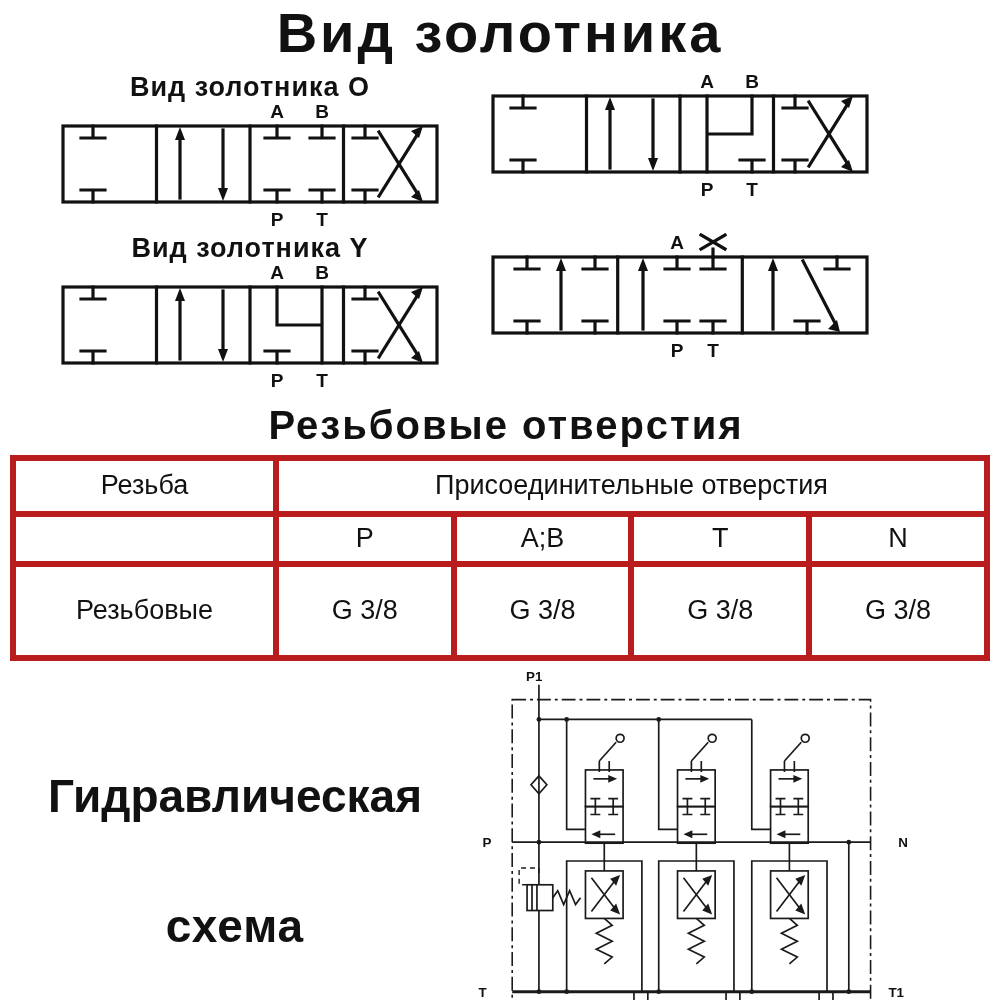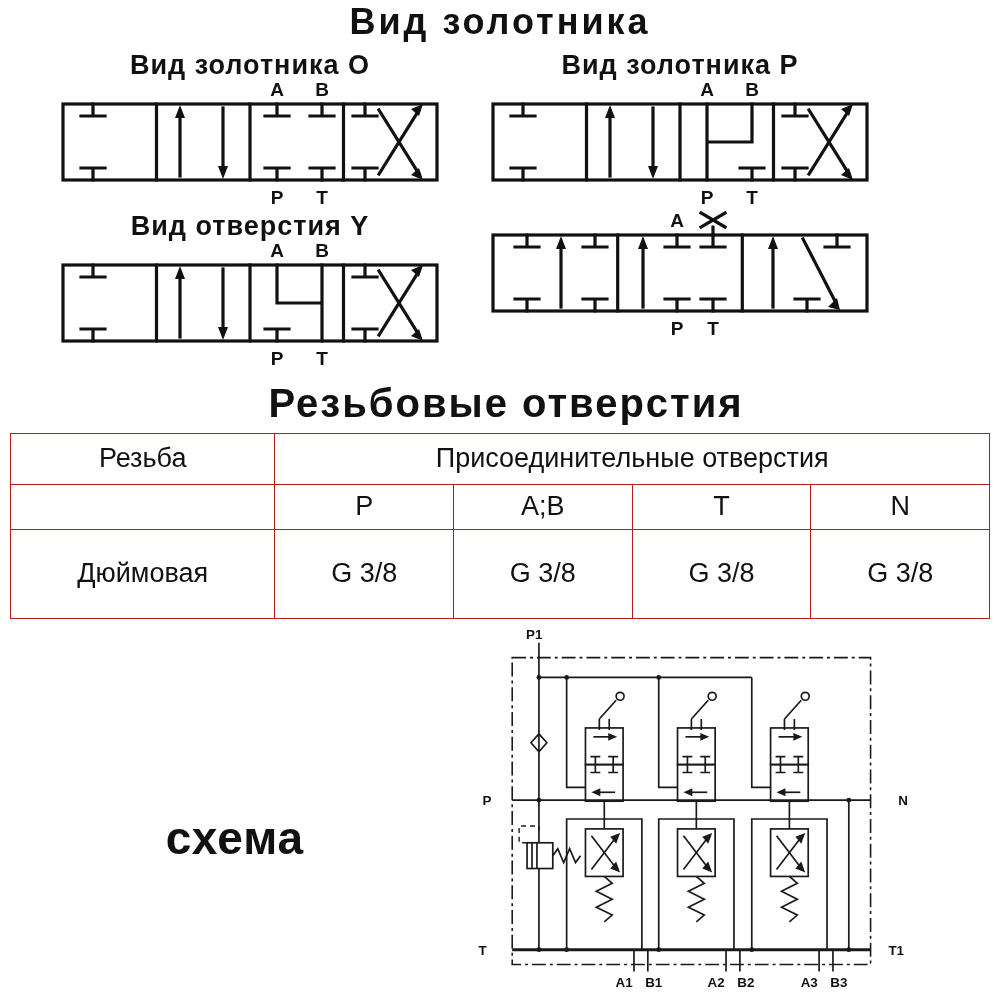--- a/index.html
+++ b/index.html
@@ -1,32 +1,32 @@
 <!DOCTYPE html>
 <html><head>
 <meta charset="utf-8">
 <style>
   html,body{margin:0;padding:0;background:#fff;}
   .page{width:1000px;height:1000px;overflow:hidden;background:#fff;color:#111;
         font-family:"Liberation Sans",sans-serif;position:relative;}
-  .main-title{text-align:center;font-size:36px;font-weight:bold;letter-spacing:3px;
+  .main-title{text-align:center;font-size:56px;font-weight:bold;letter-spacing:3px;
               margin:2px 0 0 0;line-height:1.1;}
   .section-title{text-align:center;font-size:40px;font-weight:bold;letter-spacing:2px;
               margin:10px 0 8px 0;line-height:1.1;padding-left:12px;}
   .spool-grid{display:grid;grid-template-columns:1fr 1fr;row-gap:1px;margin-top:8px;}
   .spool-cell{display:flex;flex-direction:column;align-items:center;}
   .spool-cell.right{transform:translateX(-70px);}
   .spool-label{font-size:27px;font-weight:bold;letter-spacing:1px;height:30px;line-height:30px;}
   svg.valve{width:390px;height:130px;display:block;}
   svg.valve .ln{stroke:#111;stroke-width:3.2;fill:none;stroke-linecap:square;}
   svg.valve .ar{fill:#111;stroke:none;}
   svg.valve text{fill:#111;font-family:"Liberation Sans",sans-serif;font-size:19px;
                  font-weight:bold;text-anchor:middle;}
   table.threads{border-collapse:collapse;width:980px;margin:4px 10px 0 10px;table-layout:fixed;}
-  table.threads td{border:1px solid #b91c1c;text-align:center;font-size:27px;padding:0;}
+  table.threads td{border:6px solid #b91c1c;text-align:center;font-size:27px;padding:0;}
   .r1 td{height:50px;}
   .r2 td{height:44px;}
   .r3 td{height:88px;}
   .bottom{display:flex;margin-top:4px;}
   .schematic-title{width:470px;text-align:center;font-size:46px;font-weight:bold;
                    padding-top:108px;line-height:1;}
   .schematic-title .line2{margin-top:84px;letter-spacing:1px;}
   svg.schem{width:520px;height:396px;display:block;}
   svg.schem .ln{stroke:#1a1a1a;stroke-width:1.7;fill:none;stroke-linecap:butt;}
   svg.schem .thick{stroke:#1a1a1a;stroke-width:3;fill:none;}
@@ -67,21 +67,20 @@
             <polygon class="ar" points="368,24 356,29 364,36"></polygon>
           <line class="ln" x1="324" y1="30" x2="364" y2="94"></line>
             <polygon class="ar" points="368,100 356,95 364,88"></polygon>
         </g>
         <text x="222" y="124">P</text>
         <text x="267" y="124">T</text>
       </svg>
     </div>
 
     <div class="spool-cell right">
-      <div class="spool-label">Вид золотника P</div>
       <svg class="valve" viewBox="0 0 390 130">
         <text x="222" y="16">A</text>
         <text x="267" y="16">B</text>
         <rect class="ln" x="8" y="24" width="374" height="76"></rect>
         <path class="ln" d="M101.5 24 V100 M195 24 V100 M288.5 24 V100"></path>
         <path class="ln" d="M38 24 v12 M26 36 h24 M38 100 v-12 M26 88 h24"></path>
         <g>
           <line class="ln" x1="125" y1="96" x2="125" y2="36"></line>
             <polygon class="ar" points="125,25 120,38 130,38"></polygon>
           <line class="ln" x1="168" y1="28" x2="168" y2="88"></line>
@@ -97,21 +96,21 @@
             <polygon class="ar" points="368,24 356,29 364,36"></polygon>
           <line class="ln" x1="324" y1="30" x2="364" y2="94"></line>
             <polygon class="ar" points="368,100 356,95 364,88"></polygon>
         </g>
         <text x="222" y="124">P</text>
         <text x="267" y="124">T</text>
       </svg>
     </div>
 
     <div class="spool-cell">
-      <div class="spool-label">Вид отверстия Y</div>
+      <div class="spool-label">Вид золотника Y</div>
       <svg class="valve" viewBox="0 0 390 130">
         <text x="222" y="16">A</text>
         <text x="267" y="16">B</text>
         <rect class="ln" x="8" y="24" width="374" height="76"></rect>
         <path class="ln" d="M101.5 24 V100 M195 24 V100 M288.5 24 V100"></path>
         <path class="ln" d="M38 24 v12 M26 36 h24 M38 100 v-12 M26 88 h24"></path>
         <g>
           <line class="ln" x1="125" y1="96" x2="125" y2="36"></line>
             <polygon class="ar" points="125,25 120,38 130,38"></polygon>
           <line class="ln" x1="168" y1="28" x2="168" y2="88"></line>
@@ -180,31 +179,32 @@
       <td colspan="4">Присоединительные отверстия</td>
     </tr>
     <tr class="r2">
       <td></td>
       <td>P</td>
       <td>A;B</td>
       <td>T</td>
       <td>N</td>
     </tr>
     <tr class="r3">
-      <td>Дюймовая</td>
+      <td>Резьбовые</td>
       <td>G 3/8</td>
       <td>G 3/8</td>
       <td>G 3/8</td>
       <td>G 3/8</td>
     </tr>
   </tbody>
     </table>
 
   <div class="bottom">
     <div class="schematic-title">
+      <div>Гидравлическая</div>
       <div class="line2">схема</div>
     </div>
 
     <svg class="schem" viewBox="0 0 520 400">
 
       <rect class="dashdot" x="40" y="35" width="362" height="310"></rect>
 
       <text x="54" y="16">P1</text>
       <text x="10" y="184">P</text>
       <text x="430" y="184">N</text>

